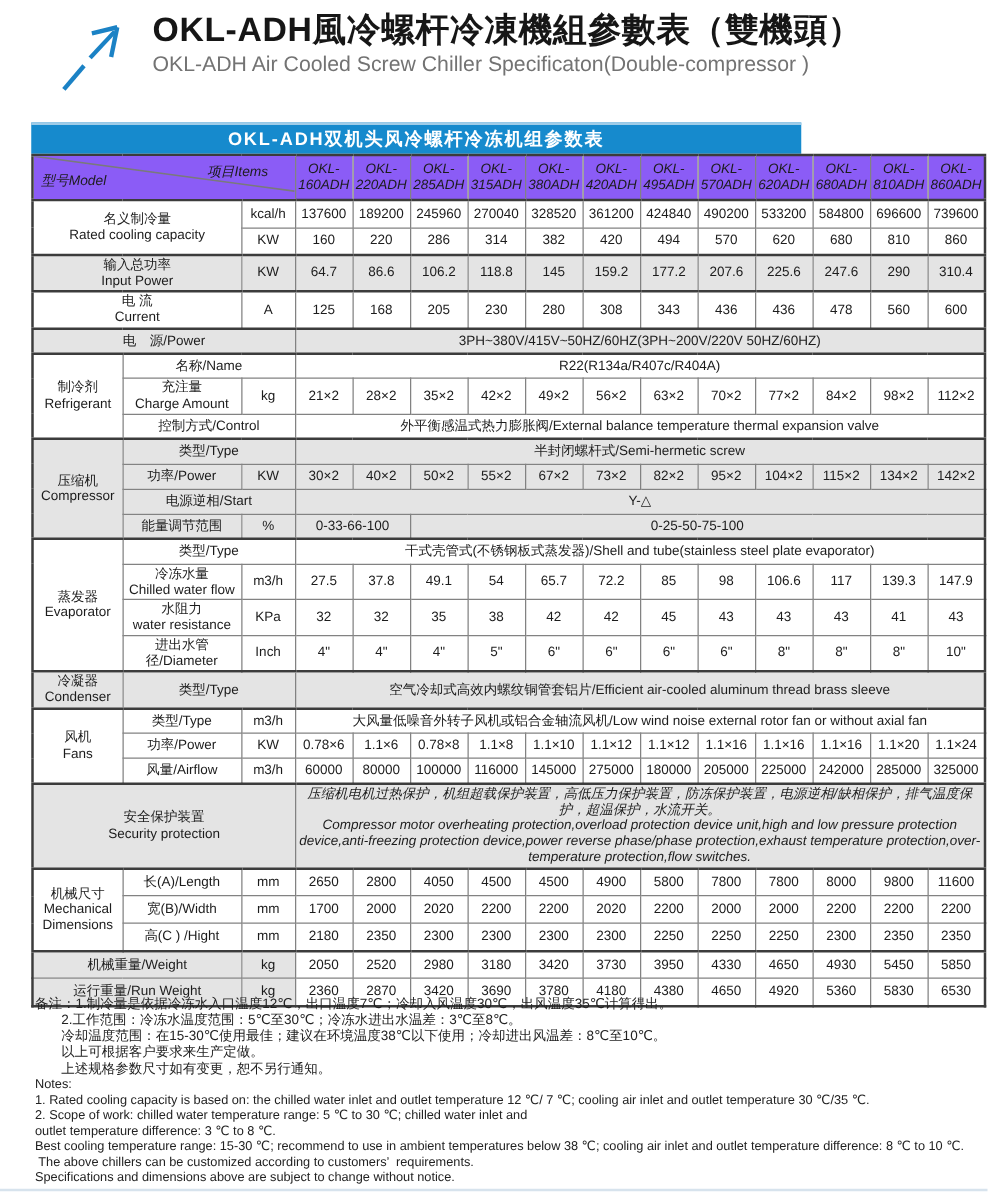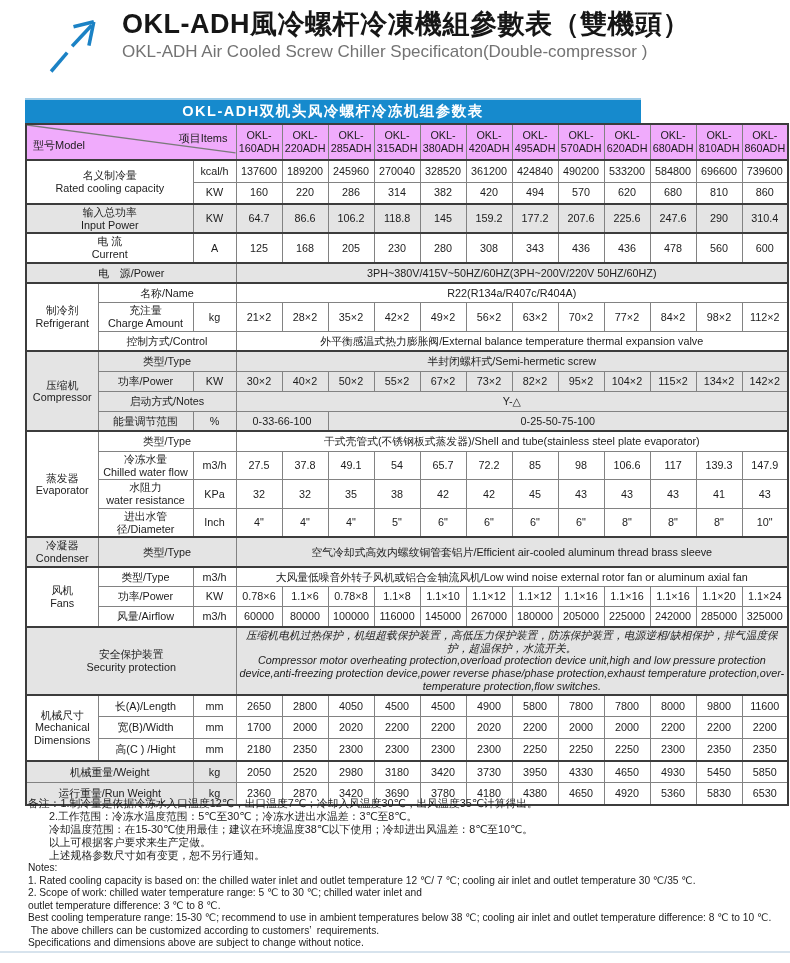--- a/index.html
+++ b/index.html
@@ -31,26 +31,26 @@
     font-size:10.8px;line-height:1.18;padding:1px 1px;overflow:hidden;
     white-space:pre-line;color:#1c1c1c;
   }
   table.spec tr.sec td{border-top:2px solid #3c3c3c;}
   td.k-group,td.k-label{font-size:11px;}
   td.k-unit{font-size:10.8px;}
   td.k-model{font-size:11.5px;line-height:1.3;}
   td.k-block{text-align:left;padding:3px 7px;font-size:10.5px;line-height:1.25;font-style:italic;}
   .bg-w{background:#ffffff;}
   .bg-g{background:#e4e4e4;}
-  .bg-h{background:#f0abfc;}
+  .bg-h{background:#8b5cf6;font-style:italic;}
   
   td.k-corner{position:relative;padding:0;}
   td.k-corner svg{position:absolute;left:0;top:0;width:100%;height:100%;}
   .corner-model{position:absolute;left:6px;top:42%;font-size:11px;}
-  .corner-items{position:absolute;right:8px;top:22%;font-size:11px;}
+  .corner-items{position:absolute;right:21px;top:22%;font-size:11px;}
   
   .notes{position:absolute;left:28px;top:797px;width:760px;}
   .note-zh{font-size:10.8px;line-height:13px;white-space:pre;color:#222;}
   .note-zh.ind{padding-left:21px;}
   .note-en{font-size:10.2px;line-height:12.5px;white-space:pre;color:#222;}
   .footer-line{position:absolute;left:0;top:951px;width:790px;height:2px;background:#d7e3ed;}
 </style>
 </head>
 <body>
 
@@ -230,21 +230,21 @@
         <td class="k-val bg-g">67×2</td>
         <td class="k-val bg-g">73×2</td>
         <td class="k-val bg-g">82×2</td>
         <td class="k-val bg-g">95×2</td>
         <td class="k-val bg-g">104×2</td>
         <td class="k-val bg-g">115×2</td>
         <td class="k-val bg-g">134×2</td>
         <td class="k-val bg-g">142×2</td>
       </tr>
       <tr style="height: 20px;">
-        <td class="k-label bg-g" colspan="2">启动方式/Notes</td>
+        <td class="k-label bg-g" colspan="2">电源逆相/Start</td>
         <td class="k-val bg-g" colspan="12">Y-△</td>
       </tr>
       <tr style="height: 20px;">
         <td class="k-label bg-g">能量调节范围</td>
         <td class="k-unit bg-g">%</td>
         <td class="k-val bg-g" colspan="2">0-33-66-100</td>
         <td class="k-val bg-g" colspan="10">0-25-50-75-100</td>
       </tr>
       <tr class="sec" style="height: 20px;">
         <td class="k-group bg-w" rowspan="4">蒸发器
@@ -306,21 +306,21 @@
         <td class="k-group bg-g">冷凝器
 Condenser</td>
         <td class="k-label bg-g" colspan="2">类型/Type</td>
         <td class="k-val bg-g" colspan="12">空气冷却式高效内螺纹铜管套铝片/Efficient air-cooled aluminum thread brass sleeve</td>
       </tr>
       <tr class="sec" style="height: 20px;">
         <td class="k-group bg-w" rowspan="3">风机
 Fans</td>
         <td class="k-label bg-w">类型/Type</td>
         <td class="k-unit bg-w">m3/h</td>
-        <td class="k-val bg-w" colspan="12">大风量低噪音外转子风机或铝合金轴流风机/Low wind noise external rotor fan or aluminum axial fan</td>
+        <td class="k-val bg-w" colspan="12">大风量低噪音外转子风机或铝合金轴流风机/Low wind noise external rotor fan or without axial fan</td>
       </tr>
       <tr style="height: 20px;">
         <td class="k-label bg-w">功率/Power</td>
         <td class="k-unit bg-w">KW</td>
         <td class="k-val bg-w">0.78×6</td>
         <td class="k-val bg-w">1.1×6</td>
         <td class="k-val bg-w">0.78×8</td>
         <td class="k-val bg-w">1.1×8</td>
         <td class="k-val bg-w">1.1×10</td>
         <td class="k-val bg-w">1.1×12</td>
@@ -332,21 +332,21 @@
         <td class="k-val bg-w">1.1×24</td>
       </tr>
       <tr style="height: 20px;">
         <td class="k-label bg-w">风量/Airflow</td>
         <td class="k-unit bg-w">m3/h</td>
         <td class="k-val bg-w">60000</td>
         <td class="k-val bg-w">80000</td>
         <td class="k-val bg-w">100000</td>
         <td class="k-val bg-w">116000</td>
         <td class="k-val bg-w">145000</td>
-        <td class="k-val bg-w">267000</td>
+        <td class="k-val bg-w">275000</td>
         <td class="k-val bg-w">180000</td>
         <td class="k-val bg-w">205000</td>
         <td class="k-val bg-w">225000</td>
         <td class="k-val bg-w">242000</td>
         <td class="k-val bg-w">285000</td>
         <td class="k-val bg-w">325000</td>
       </tr>
       <tr class="sec" style="height: 68px;">
         <td class="k-label bg-g" colspan="3">安全保护装置
 Security protection</td>

